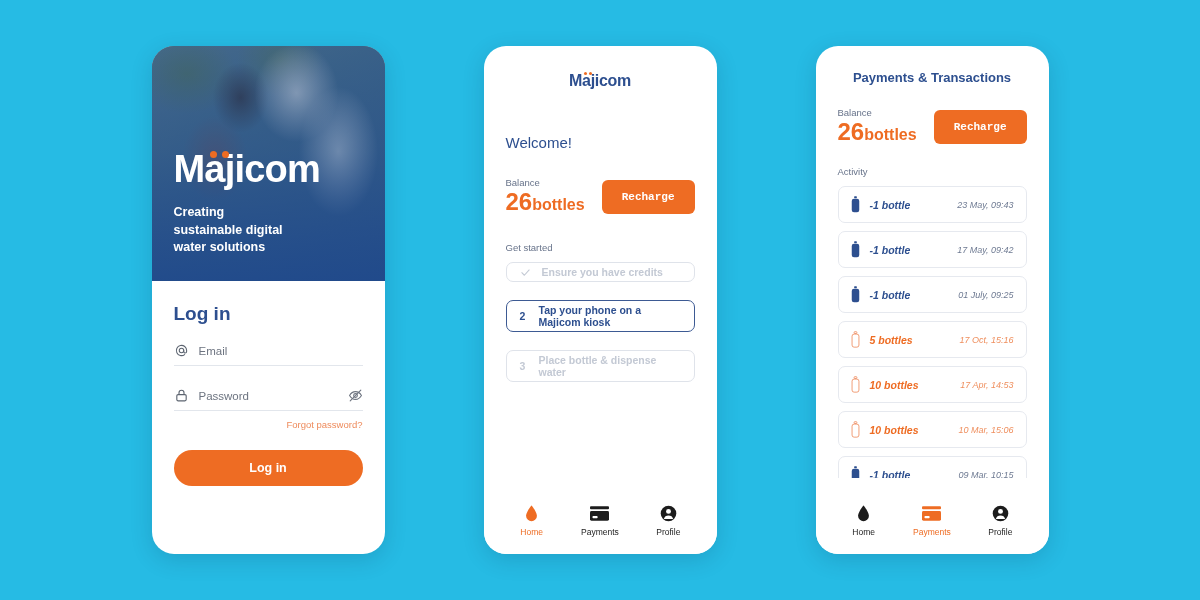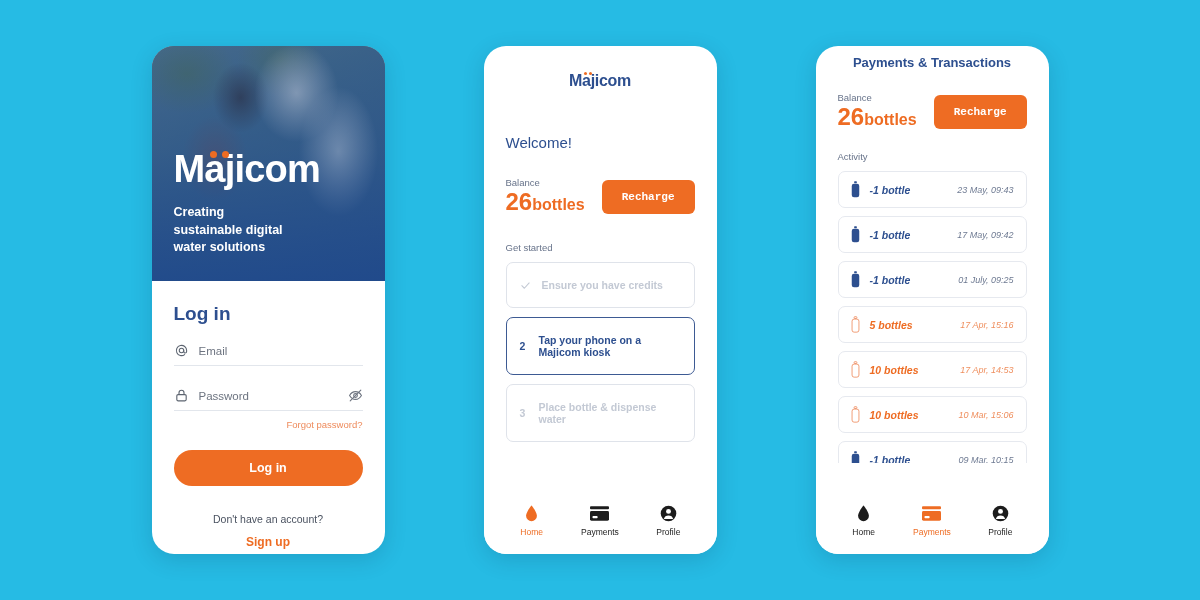--- a/index.html
+++ b/index.html
@@ -213,22 +213,22 @@
     margin-top: 28px;
     margin-bottom: 9px;
   }
 
   .step {
     display: flex;
     align-items: center;
     gap: 11px;
     border: 1px solid #dfe3ea;
     border-radius: 7px;
-    padding: 16px 13px;
-    margin-bottom: 9px;
+    padding: 3px 13px;
+    margin-bottom: 18px;
   }
   .step .idx { font-size: 10.5px; font-weight: 700; color: #c3c9d4; width: 8px; flex: none; }
   .step .txt { font-size: 10.5px; font-weight: 700; color: #c3c9d4; }
   .step .chk { width: 11px; flex: none; color: #c3c9d4; }
   .step .chk svg { display: block; width: 11px; height: 11px; }
   .step.active { border: 1.5px solid #3d5a93; }
   .step.active .idx, .step.active .txt { color: #2d4f8f; }
 
   
   .page-title {
@@ -345,24 +345,20 @@
             <circle cx="12" cy="12" r="3"></circle>
             <path d="M3.5 20.5 20.5 3.5" stroke-linecap="round"></path>
           </svg>
         </span>
       </div>
 
       <div class="forgot">Forgot password?</div>
 
       <button class="btn-primary">Log in</button>
 
-      <div class="signup-wrap">
-        <span class="q">Don't have an account?</span>
-        <span class="a">Sign up</span>
-      </div>
     </div>
   </div>
 
   <div class="phone">
     <div class="screen-pad">
       <div class="logo-center">
         <div class="logo-sm">
           <span class="dots">
               <i></i>
               <i></i>
@@ -431,21 +427,21 @@
             <circle cx="12" cy="9" r="3.5" fill="#ffffff"></circle>
             <path d="M5.4 19.6a6.9 6.9 0 0 1 13.2 0Z" fill="#ffffff"></path>
           </svg>
         </span>
         <span class="lb">Profile</span>
       </div>
     </div>
   </div>
 
   <div class="phone">
-    <div class="screen-pad" style="padding-top:9px;">
+    <div class="screen-pad" style="padding-top:24px;">
       <div class="page-title">Payments &amp; Transactions</div>
 
       <div class="balance-row" style="margin-top:22px;">
         <div>
           <div class="balance-label">Balance</div>
           <div class="balance-amount">
             <span class="num">26</span><span class="unit">bottles</span>
           </div>
         </div>
         <button class="btn-recharge">Recharge</button>
@@ -485,21 +481,21 @@
           <span class="when">01 July, 09:25</span>
         </div>
         <div class="act-row pos">
           <span class="bot">
             <svg viewBox="0 0 12 22" fill="none" stroke="#ee8b5c" stroke-width="1.1">
                 <rect x="4.2" y="0.6" width="3.6" height="2.4" rx="0.8"></rect>
                 <rect x="1.4" y="3.8" width="9.2" height="17.4" rx="2.8"></rect>
               </svg>
           </span>
           <span class="amt">5 bottles</span>
-          <span class="when">17 Apr, 15:16</span>
+          <span class="when">17 Oct, 15:16</span>
         </div>
         <div class="act-row pos">
           <span class="bot">
             <svg viewBox="0 0 12 22" fill="none" stroke="#ee8b5c" stroke-width="1.1">
                 <rect x="4.2" y="0.6" width="3.6" height="2.4" rx="0.8"></rect>
                 <rect x="1.4" y="3.8" width="9.2" height="17.4" rx="2.8"></rect>
               </svg>
           </span>
           <span class="amt">10 bottles</span>
           <span class="when">17 Apr, 14:53</span>

